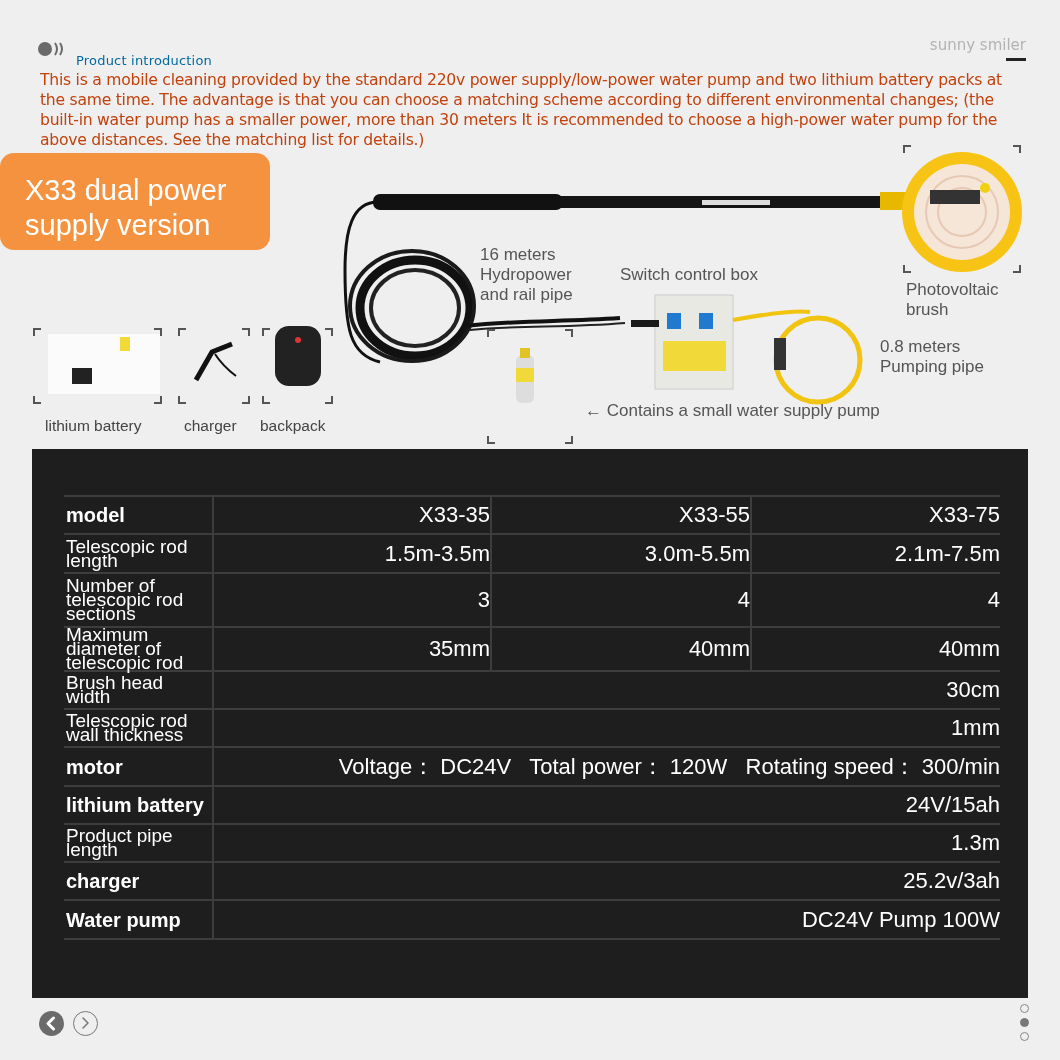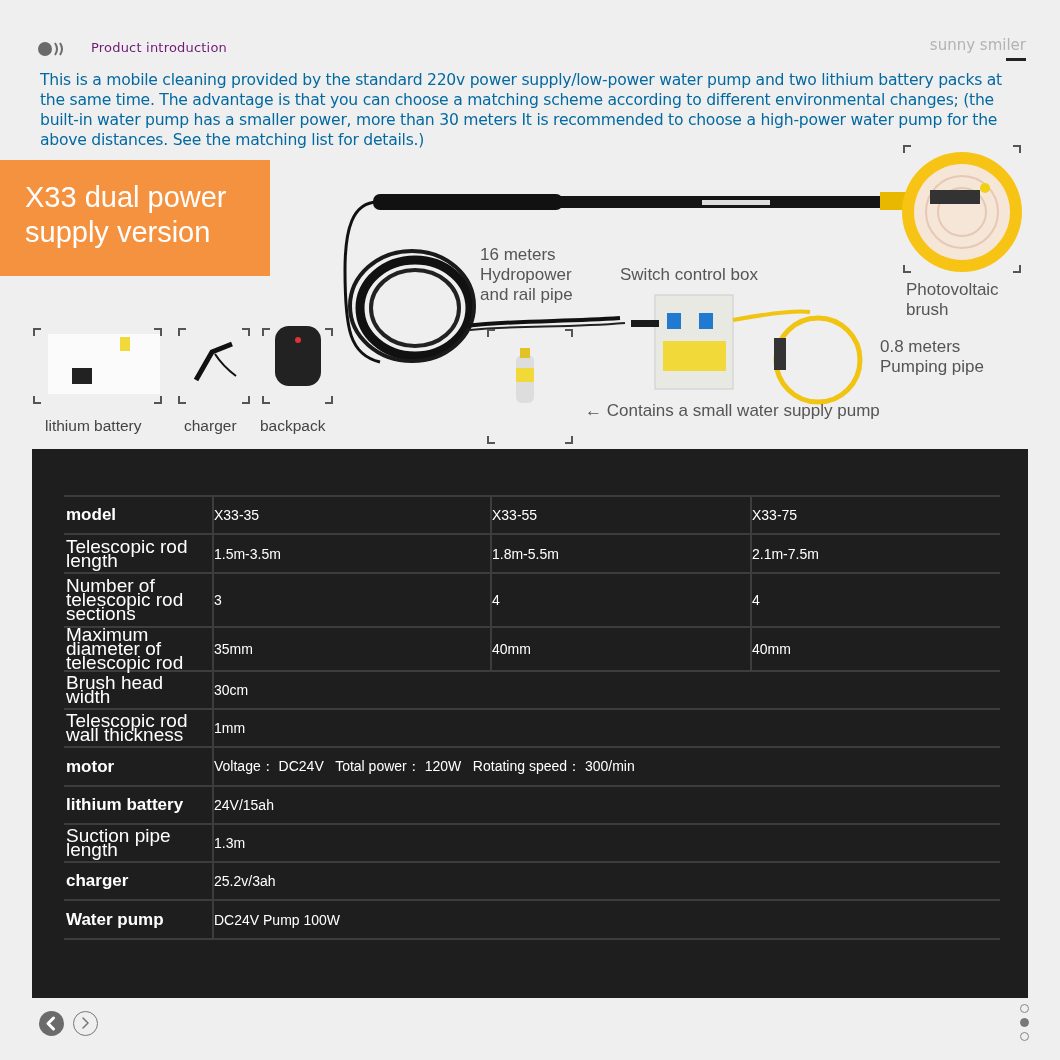--- a/index.html
+++ b/index.html
@@ -1,44 +1,44 @@
 <!DOCTYPE html>
 <html><head>
 <meta charset="utf-8">
 <style>
   * { box-sizing: border-box; margin: 0; padding: 0; }
   html, body { width: 1060px; height: 1060px; background: #efefef; overflow: hidden; }
   body { position: relative; font-family: "DejaVu Sans", sans-serif; color: #777; }
 
   .header-row { position: absolute; left: 38px; top: 38px; width: 988px; height: 22px; }
   .sound-icon { position: absolute; left: 0; top: 3px; width: 30px; height: 16px; }
-  .section-title { position: absolute; left: 38px; top: 2px; font-size: 13px; color: #701a75; letter-spacing: 0.2px; margin-left: 15px; }
+  .section-title { position: absolute; left: 38px; top: 15px; font-size: 13px; color: #0369a1; letter-spacing: 0.2px; }
   .brand { position: absolute; right: 0; top: -2px; font-size: 15px; color: #b3b3b3; }
   .brand-underline { position: absolute; right: 0; top: 20px; width: 20px; height: 3px; background: #222; }
 
-  .intro { position: absolute; left: 40px; top: 70px; width: 990px; font-size: 15.6px; line-height: 20px; color: #0369a1; letter-spacing: -0.25px; }
-
-  .banner { position: absolute; left: 0; top: 160px; width: 270px; height: 116px; background: #f5923f; padding: 20px 0 0 25px; }
+  .intro { position: absolute; left: 40px; top: 70px; width: 990px; font-size: 15.6px; line-height: 20px; color: #c2410c; letter-spacing: -0.25px; }
+
+  .banner { position: absolute; left: 0; top: 153px; width: 270px; height: 97px; background: #f5923f; padding: 20px 0 0 25px; border-radius: 14px; }
   .banner-line { display: block; font-family: "Liberation Sans", sans-serif; color: #fff; font-size: 29px; line-height: 35px; }
 
   .product-area { position: absolute; left: 0; top: 140px; width: 1060px; height: 310px; }
   .label { position: absolute; font-family: "Liberation Sans", sans-serif; color: #555; font-size: 17px; line-height: 20px; }
   .label-sm { font-size: 15.5px; color: #444; }
 
   .bracket { position: absolute; border-color: #555; border-style: solid; width: 8px; height: 8px; }
   .b-tl { border-width: 2px 0 0 2px; }
   .b-tr { border-width: 2px 2px 0 0; }
   .b-bl { border-width: 0 0 2px 2px; }
   .b-br { border-width: 0 2px 2px 0; }
 
   .spec-panel { position: absolute; left: 32px; top: 449px; width: 996px; height: 549px; background: #1e1e1e; }
   table.spec { position: absolute; left: 32px; top: 46px; width: 936px; border-collapse: collapse; color: #fff; }
-  table.spec td { border-top: 2px solid #3d3d3d; border-bottom: 2px solid #3d3d3d; text-align: left; vertical-align: middle; font-family: "Liberation Sans", sans-serif; font-size: 14px; padding: 0; }
+  table.spec td { border-top: 2px solid #3d3d3d; border-bottom: 2px solid #3d3d3d; text-align: right; vertical-align: middle; font-family: "Liberation Sans", sans-serif; font-size: 22px; padding: 0; }
   table.spec td.key { text-align: left; padding-left: 2px; font-size: 19px; line-height: 14px; border-right: 2px solid #3d3d3d; width: 149px; }
-  table.spec td.key.big { font-size: 17px; font-weight: bold; }
+  table.spec td.key.big { font-size: 20px; font-weight: bold; }
   table.spec td.mid { border-right: 2px solid #3d3d3d; }
 
   .nav-prev { position: absolute; left: 39px; top: 1011px; width: 25px; height: 25px; border-radius: 50%; background: #6b6b6b; }
   .nav-next { position: absolute; left: 73px; top: 1011px; width: 25px; height: 25px; border-radius: 50%; border: 1.5px solid #777; }
   .dots { position: absolute; left: 1020px; top: 1004px; width: 12px; }
   .dot { width: 9px; height: 9px; border-radius: 50%; border: 1px solid #888; margin-bottom: 5px; }
   .dot.active { background: #777; border-color: #777; }
 </style>
 </head>
 <body>
@@ -157,21 +157,21 @@
     <tbody>
         <tr style="height:38px">
       <td class="key big">model</td>
       <td class="mid" style="width:278px">X33-35</td>
       <td class="mid" style="width:260px">X33-55</td>
       <td>X33-75</td>
     </tr>
     <tr style="height:39px">
       <td class="key">Telescopic rod length</td>
       <td class="mid">1.5m-3.5m</td>
-      <td class="mid">1.8m-5.5m</td>
+      <td class="mid">3.0m-5.5m</td>
       <td>2.1m-7.5m</td>
     </tr>
     <tr style="height:54px">
       <td class="key">Number of telescopic rod sections</td>
       <td class="mid">3</td>
       <td class="mid">4</td>
       <td>4</td>
     </tr>
     <tr style="height:38px">
       <td class="key">Maximum diameter of telescopic rod</td>
@@ -189,21 +189,21 @@
     </tr>
     <tr style="height:39px">
       <td class="key big">motor</td>
       <td colspan="3" style="white-space:pre">Voltage： DC24V   Total power： 120W   Rotating speed： 300/min</td>
     </tr>
     <tr style="height:38px">
       <td class="key big">lithium battery</td>
       <td colspan="3">24V/15ah</td>
     </tr>
     <tr style="height:38px">
-      <td class="key">Suction pipe length</td>
+      <td class="key">Product pipe length</td>
       <td colspan="3">1.3m</td>
     </tr>
     <tr style="height:38px">
       <td class="key big">charger</td>
       <td colspan="3">25.2v/3ah</td>
     </tr>
     <tr style="height:39px">
       <td class="key big">Water pump</td>
       <td colspan="3">DC24V Pump 100W</td>
     </tr>

